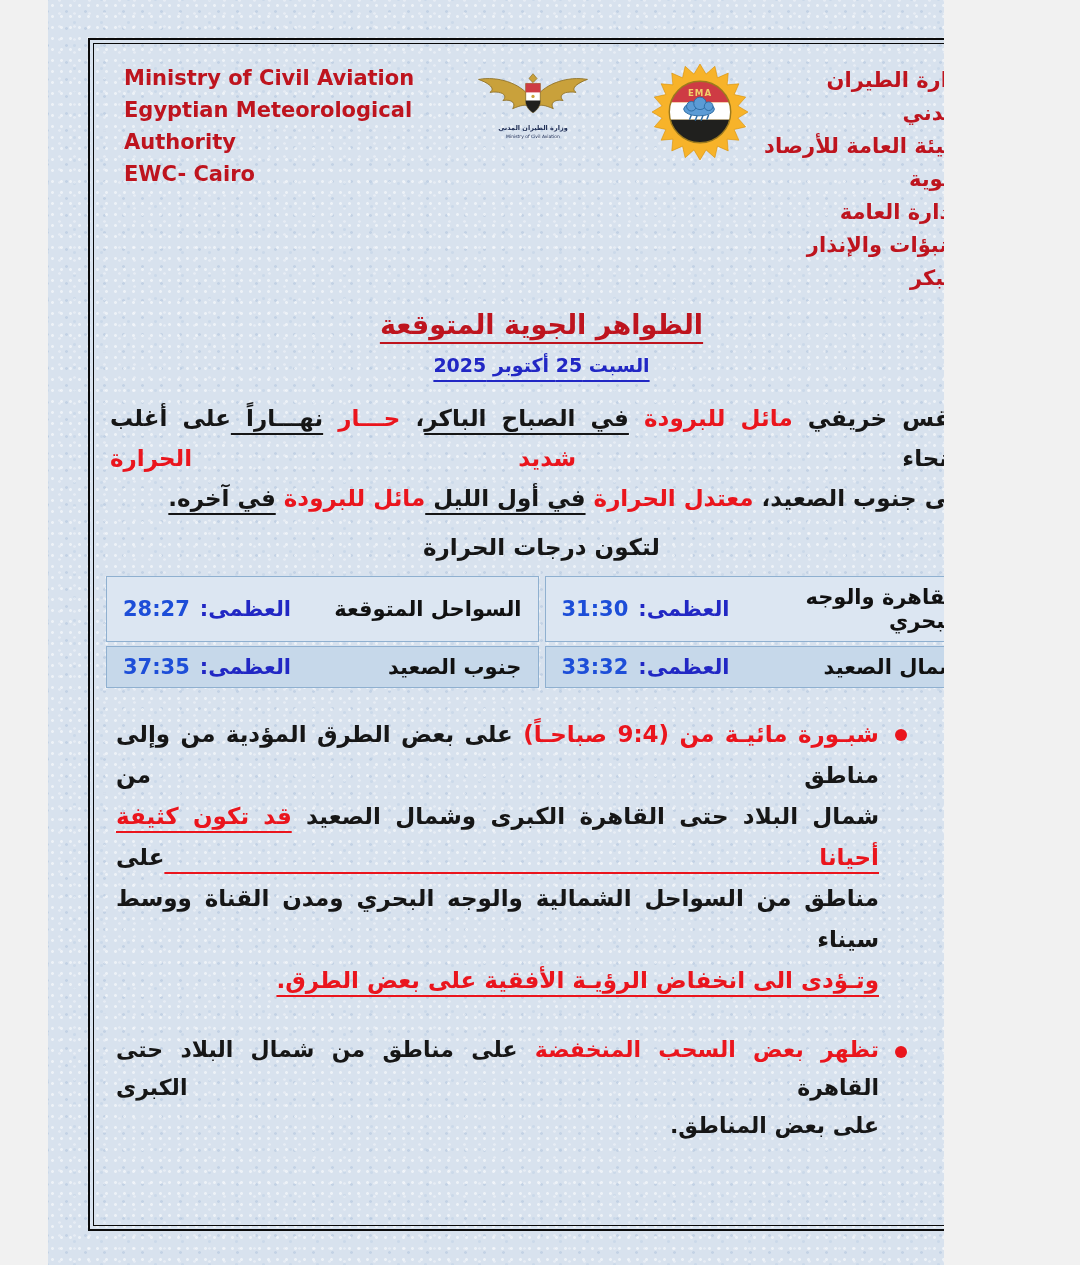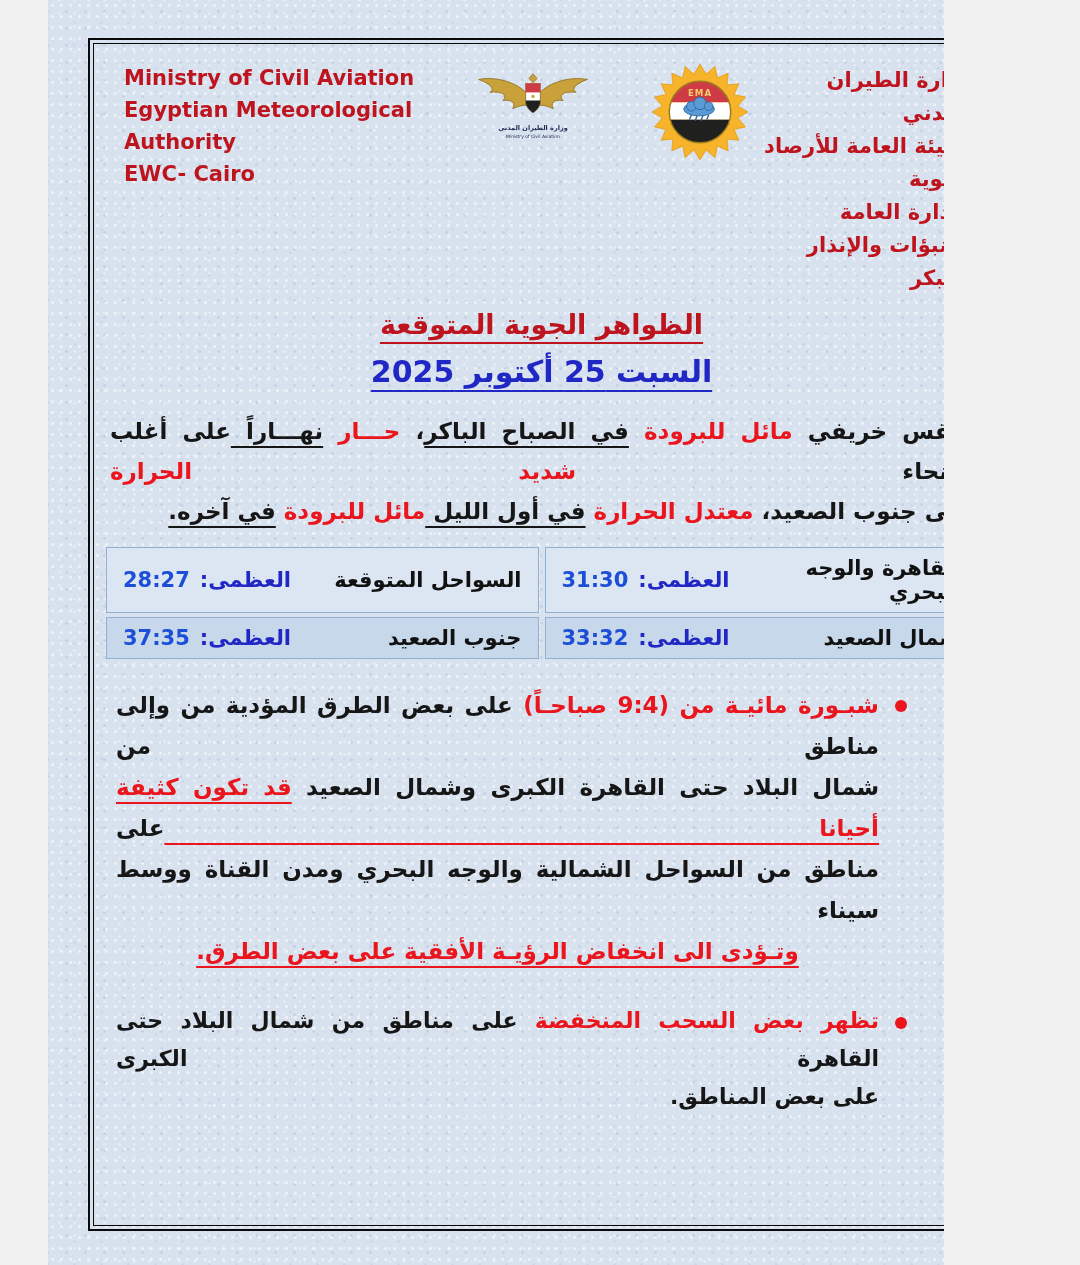--- a/index.html
+++ b/index.html
@@ -22,31 +22,31 @@
     direction:rtl;padding:0 12px;overflow:hidden;}
   
   .hdr{direction:ltr;display:flex;align-items:flex-start;padding-top:18px;}
   .hdr-en{margin-left:18px;width:348px;color:#BE141E;font-size:21px;line-height:32px;font-weight:700;}
   .logo-moca{width:122px;flex:none;margin-top:4px;}
   .logo-ema{width:98px;flex:none;margin-left:58px;margin-top:2px;}
   .hdr-ar{flex:1;direction:rtl;text-align:right;color:#BE141E;font-size:21px;line-height:33px;font-weight:700;padding-top:2px;padding-right:4px;}
   
   .title-block{text-align:center;margin-top:14px;font-weight:700;}
   .doc-title{font-size:27px;color:#BE141E;text-decoration:underline;text-decoration-thickness:2px;text-underline-offset:8px;}
-  .doc-date{font-size:30px;color:#2127C4;margin-top:14px;text-decoration:underline;text-decoration-thickness:2px;text-underline-offset:8px;}
+  .doc-date{font-size:19px;color:#2127C4;margin-top:14px;text-decoration:underline;text-decoration-thickness:2px;text-underline-offset:8px;}
   
   .seg-k{color:#161616;}
   .seg-r{color:#EA151D;}
   .seg-b{color:#2127C4;}
   .seg-ku{color:#161616;text-decoration:underline;text-decoration-thickness:2px;text-underline-offset:7px;}
   .seg-ru{color:#EA151D;text-decoration:underline;text-decoration-thickness:2px;text-underline-offset:7px;}
   .intro{margin-top:22px;font-size:23px;line-height:40px;font-weight:700;padding:0 4px;}
   .line{text-align:right;}
   .line.just{text-align:justify;text-align-last:justify;}
-  .line.center{text-align:center;}
+  .line.center{text-align:right;}
   .temps-heading{text-align:center;font-size:23px;font-weight:700;color:#161616;margin-top:16px;}
   
   .temps-table{margin-top:16px;display:flex;flex-direction:column;gap:4px;}
   .trow{display:flex;gap:6px;}
   .tcell{flex:1;display:flex;justify-content:space-between;align-items:center;
     border:1px solid #8FB0D0;padding:8px 16px;font-size:21px;font-weight:700;box-sizing:border-box;}
   .r1 .tcell{background:#DCE6F2;}
   .r2 .tcell{background:#C6D8EA;}
   .region{color:#111;}
   .tmax{display:inline-flex;gap:10px;}
@@ -124,20 +124,21 @@
         <div class="title-block">
           <div class="doc-title">الظواهر الجوية المتوقعة</div>
           <div class="doc-date">السبت 25 أكتوبر 2025</div>
         </div>
 
         <div class="intro">
           <div class="line just"><span class="seg-k">طقس خريفي </span><span class="seg-r">مائل للبرودة </span><span class="seg-ku">في الصباح الباكر</span><span class="seg-k">، </span><span class="seg-r">حـــار </span><span class="seg-ku">نهـــاراً </span><span class="seg-k">على أغلب الأنحاء </span><span class="seg-r">شديد الحرارة</span></div>
           <div class="line"><span class="seg-k">على جنوب الصعيد، </span><span class="seg-r">معتدل الحرارة </span><span class="seg-ku">في أول الليل </span><span class="seg-r">مائل للبرودة </span><span class="seg-ku">في آخره.</span></div>
         </div>
 
+        <div class="temps-heading">لتكون درجات الحرارة</div>
 
         <div class="temps-table">
           <div class="trow r1">
             <div class="tcell">
               <span class="region">القاهرة والوجه البحري</span>
               <span class="tmax">
                 <span class="lbl">العظمى:</span>
                 <span class="val">31:30</span>
               </span>
             </div>

